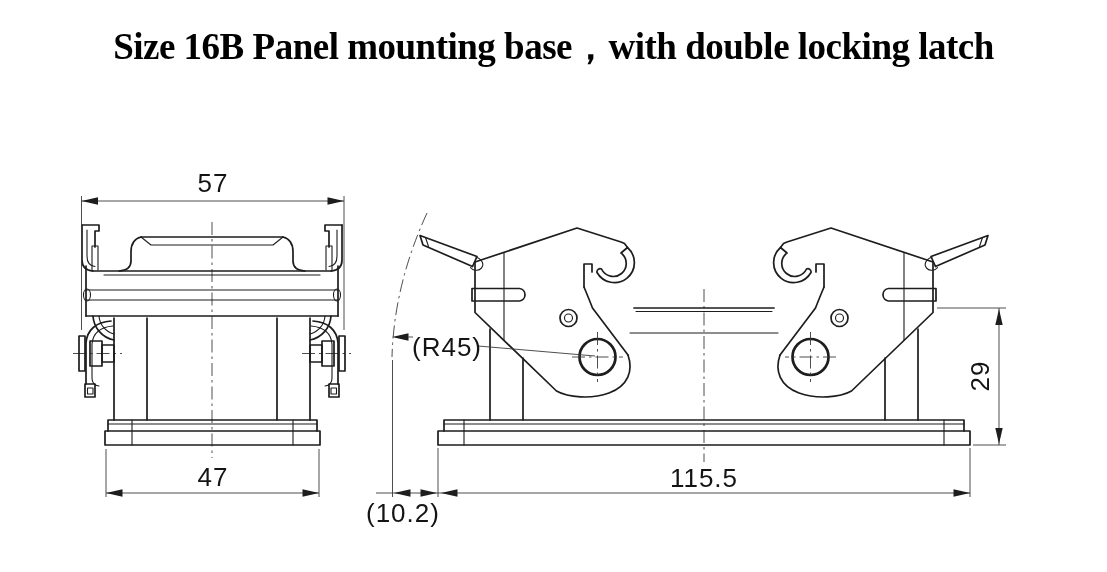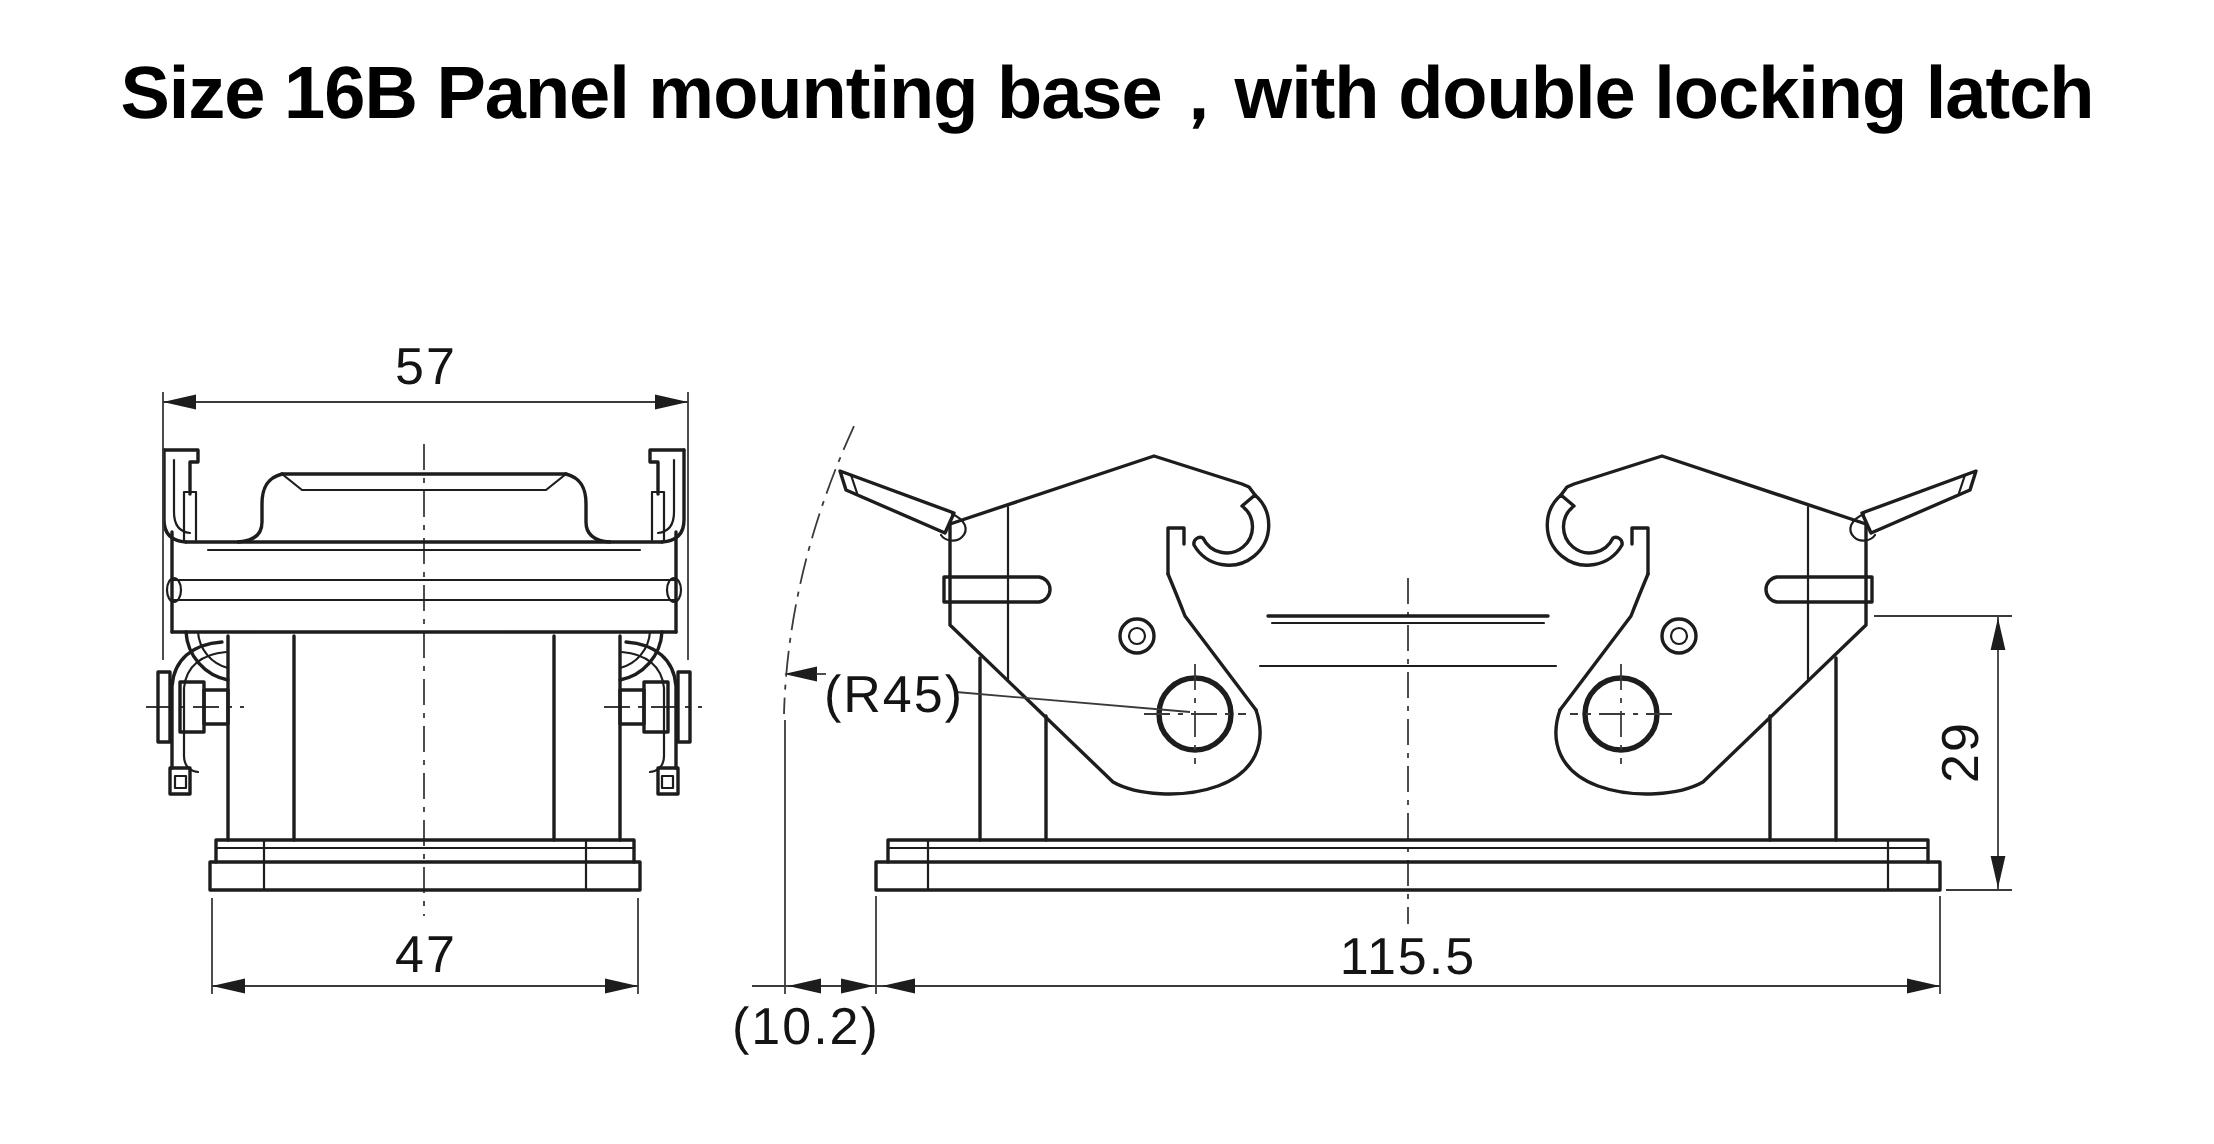--- a/index.html
+++ b/index.html
@@ -3,21 +3,21 @@
 <meta charset="utf-8">
 <style>
   html,body{margin:0;padding:0;background:#fff;}
   .stage{
     position:relative;width:1107px;height:572px;background:#ffffff;
     font-family:"Liberation Sans",sans-serif;overflow:hidden;
   }
   .title{
     position:absolute;top:22px;left:0;right:0;text-align:center;
     font-size:37px;font-weight:700;letter-spacing:-0.5px;color:#000;
-    font-family:Liberation Sans, sans-serif;white-space:nowrap;
+    font-family:Liberation Serif, serif;white-space:nowrap;
   }
   svg{position:absolute;left:0;top:0;}
   .p  {fill:none;stroke:#1d1d1d;stroke-width:1.7;stroke-linecap:round;stroke-linejoin:round;}
   .p2 {fill:none;stroke:#1d1d1d;stroke-width:1.1;stroke-linecap:round;stroke-linejoin:round;}
   .pf {fill:#ffffff;stroke:#1d1d1d;stroke-width:1.7;stroke-linejoin:round;}
   .pb {fill:none;stroke:#1d1d1d;stroke-width:2.7;}
   .t  {fill:none;stroke:#3a3a3a;stroke-width:0.9;}
   .c  {fill:none;stroke:#3a3a3a;stroke-width:0.9;stroke-dasharray:13 4 2.5 4;}
   .a  {fill:#1d1d1d;stroke:none;}
   .dim{font-family:"Liberation Sans",sans-serif;font-size:26px;fill:#141414;letter-spacing:1px;}

